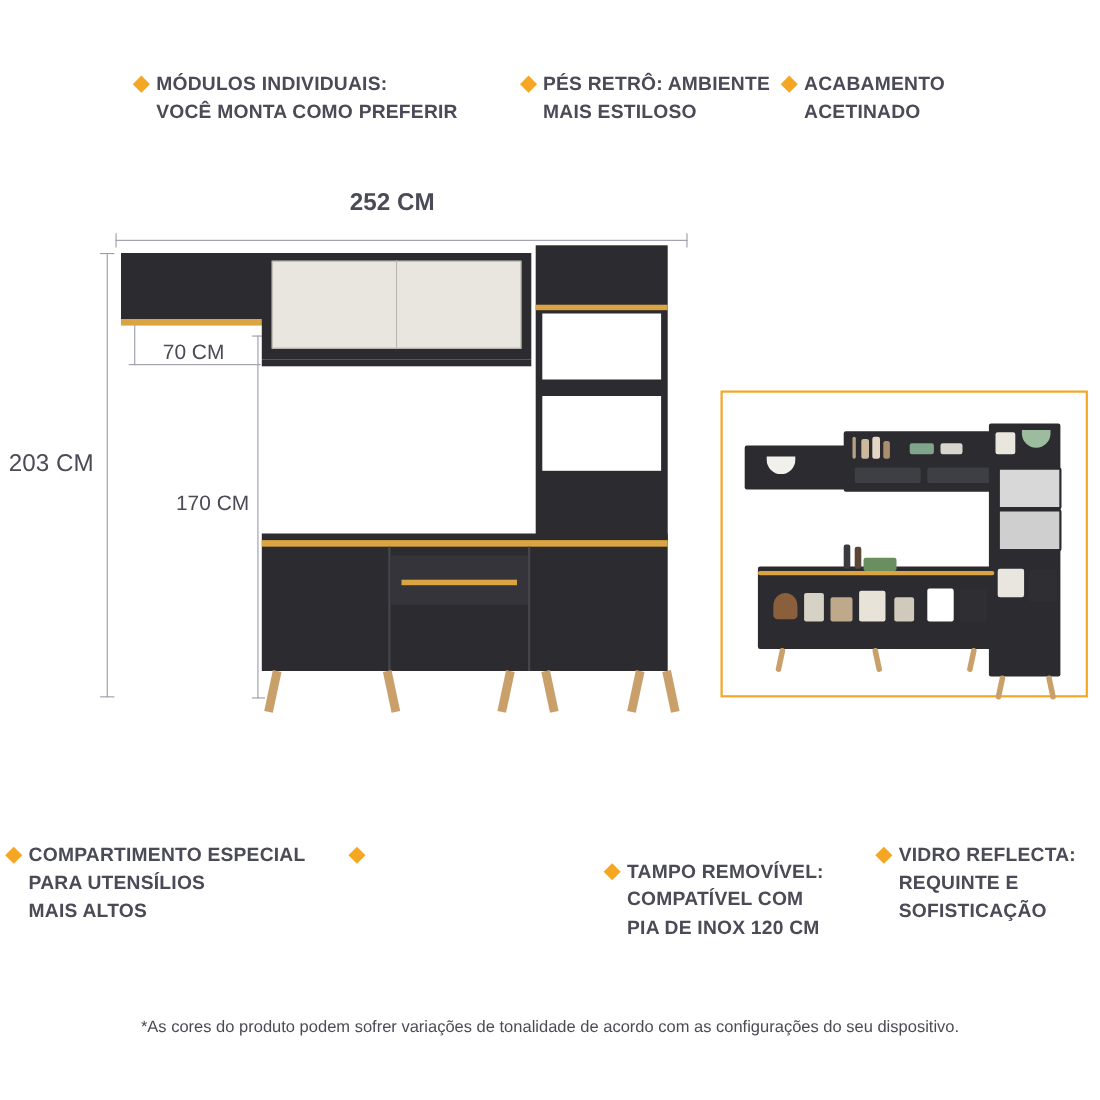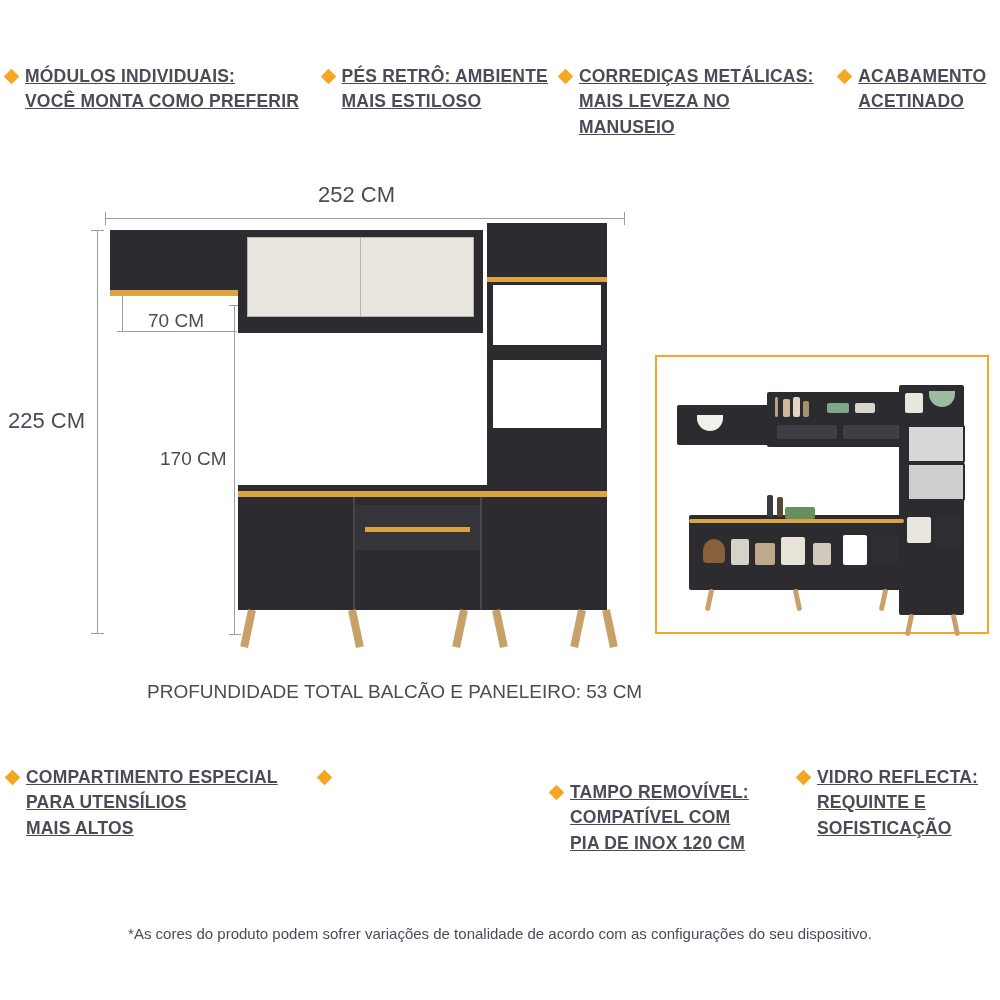--- a/index.html
+++ b/index.html
@@ -13,21 +13,20 @@
   }
   .wrap{position:relative;width:1000px;height:1000px;}
 
   
   .features{
     display:flex;
     justify-content:center;
     align-items:flex-start;
     gap:0px;
     width:1000px;
-    text-decoration:underline;
   }
   .feat{
     display:flex;
     align-items:flex-start;
     padding:0 6px;
   }
   .diamond{
     width:11px;height:11px;
     background:#f5a623;
     transform:rotate(45deg);
@@ -98,40 +97,35 @@
     <div class="feat f0">
       <span class="diamond"></span>
       <span class="feat-text">MÓDULOS INDIVIDUAIS:
 VOCÊ MONTA COMO PREFERIR</span>
     </div>
     <div class="feat f1">
       <span class="diamond"></span>
       <span class="feat-text">PÉS RETRÔ: AMBIENTE
 MAIS ESTILOSO</span>
     </div>
-    <div class="feat f2">
-      <span class="diamond"></span>
-      <span class="feat-text">CORREDIÇAS METÁLICAS:
-MAIS LEVEZA NO MANUSEIO</span>
-    </div>
     <div class="feat f3">
       <span class="diamond"></span>
       <span class="feat-text">ACABAMENTO
 ACETINADO</span>
     </div>
   </div>
 
   <div class="diagram">
 
-    <div class="dim-label big" style="left:318px;top:22px;">252 CM</div>
+    <div class="dim-label big" style="left:318px;top:11px;font-weight:bold;">252 CM</div>
     <div class="line hline" style="left:105px;top:58px;width:520px;"></div>
     <div class="line vline" style="left:105px;top:52px;height:13px;"></div>
     <div class="line vline" style="left:624px;top:52px;height:13px;"></div>
 
-    <div class="dim-label big" style="left:8px;top:248px;">225 CM</div>
+    <div class="dim-label big" style="left:8px;top:248px;">203 CM</div>
     <div class="line vline" style="left:97px;top:70px;height:404px;"></div>
     <div class="line hline" style="left:91px;top:70px;width:13px;"></div>
     <div class="line hline" style="left:91px;top:473px;width:13px;"></div>
 
     <div class="dim-label" style="left:148px;top:150px;text-align:center;">70 CM</div>
     <div class="line vline" style="left:122px;top:70px;height:102px;"></div>
     <div class="line hline" style="left:117px;top:70px;width:12px;"></div>
     <div class="line hline" style="left:117px;top:171px;width:120px;"></div>
 
     <div class="dim-label" style="left:160px;top:288px;">170 CM</div>
@@ -164,21 +158,20 @@
       <div class="gold" style="left:255px;top:312px;width:105px;height:5px;"></div>
 
       <div class="leg" style="left:138px;top:395px;width:8px;height:38px;transform:rotate(12deg);transform-origin:top center;"></div>
       <div class="leg" style="left:238px;top:395px;width:8px;height:38px;transform:rotate(-12deg);transform-origin:top center;"></div>
       <div class="leg" style="left:350px;top:395px;width:8px;height:38px;transform:rotate(12deg);transform-origin:top center;"></div>
       <div class="leg" style="left:382px;top:395px;width:8px;height:38px;transform:rotate(-12deg);transform-origin:top center;"></div>
       <div class="leg" style="left:468px;top:395px;width:8px;height:38px;transform:rotate(12deg);transform-origin:top center;"></div>
       <div class="leg" style="left:492px;top:395px;width:8px;height:38px;transform:rotate(-12deg);transform-origin:top center;"></div>
     </div>
 
-    <div class="dim-label" style="left:147px;top:521px;">PROFUNDIDADE TOTAL BALCÃO E PANELEIRO: 53 CM</div>
 
     <div class="inset">
       <div class="scene">
 
         <div class="ob blk" style="left:10px;top:38px;width:105px;height:40px;"></div>
         <div class="ob" style="left:30px;top:48px;width:26px;height:16px;background:#f2f0ea;border-radius:0 0 13px 13px;"></div>
 
         <div class="ob blk" style="left:100px;top:25px;width:140px;height:55px;"></div>
         <div class="ob" style="left:108px;top:30px;width:3px;height:20px;background:#b5a188;"></div>
         <div class="ob" style="left:116px;top:32px;width:7px;height:18px;background:#cbb89d;"></div>

